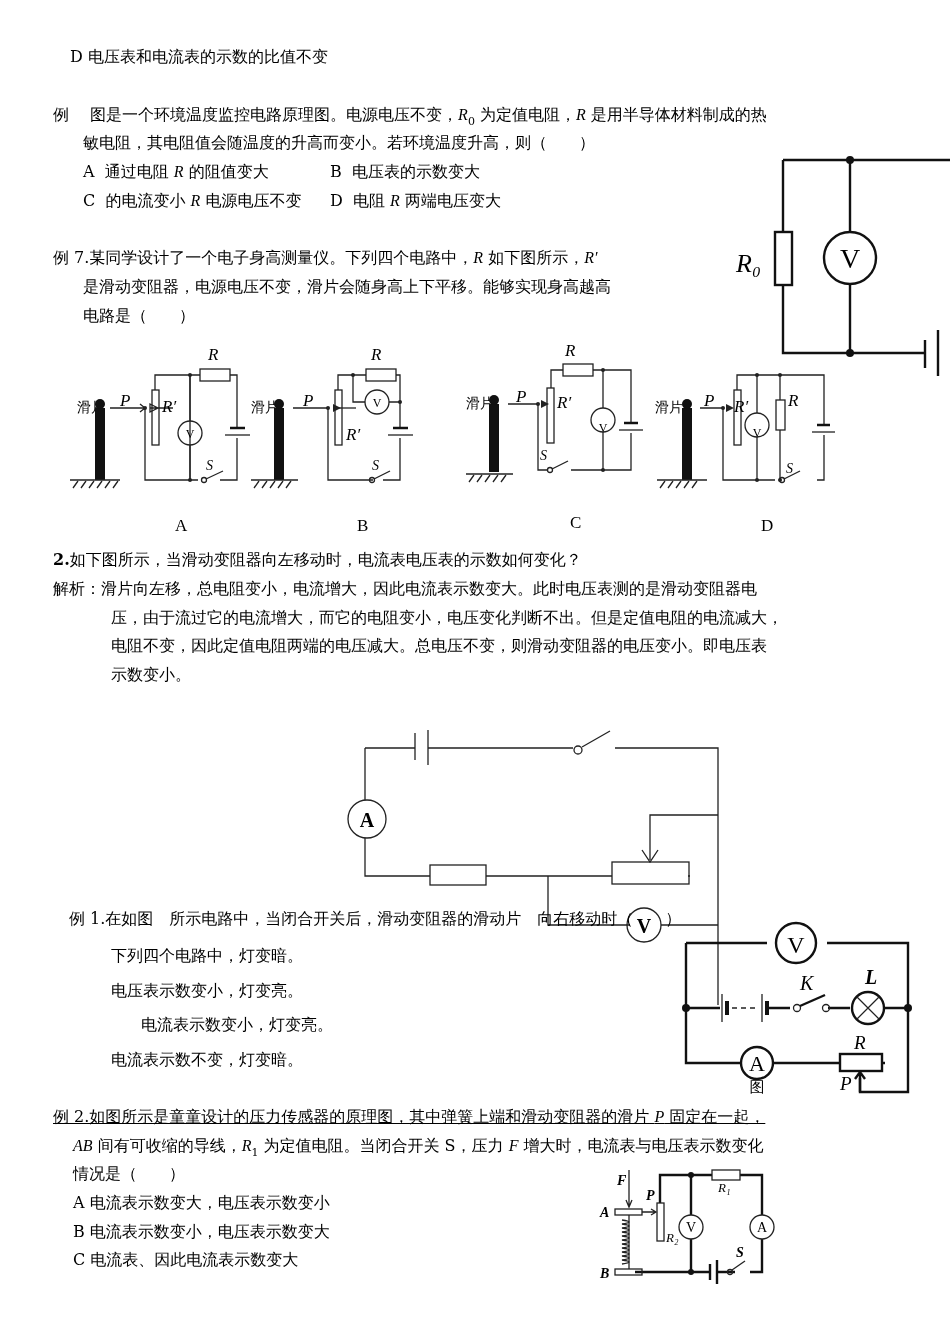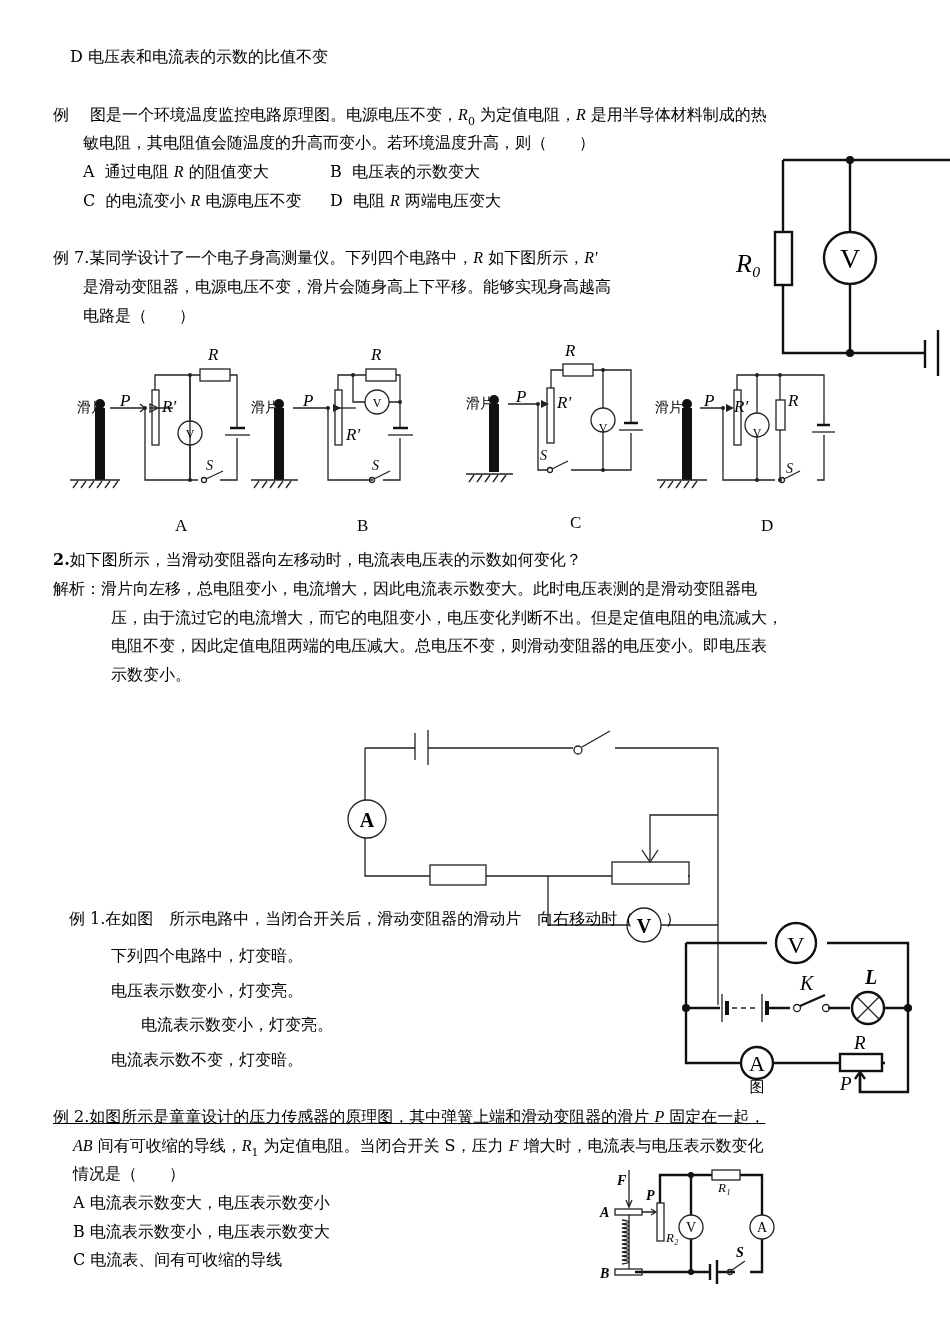--- a/index.html
+++ b/index.html
@@ -238,21 +238,21 @@
 
 <div class="line" style="left:53px;top:1106px;text-decoration:underline;">
   <span>例 2.如图所示是童童设计的压力传感器的原理图，其中弹簧上端和滑动变阻器的滑片 </span><span class="it">P</span><span> 固定在一起，</span>
 </div>
 <div class="line" style="left:73px;top:1135px;">
   <span class="it">AB</span><span> 间有可收缩的导线，</span><span class="it">R</span><span class="sub">1</span><span> 为定值电阻。当闭合开关 S，压力 </span><span class="it">F</span><span> 增大时，电流表与电压表示数变化</span>
 </div>
 <div class="line" style="left:73px;top:1163px;">情况是（　　）</div>
 <div class="line" style="left:73px;top:1192px;">A  电流表示数变大，电压表示数变小</div>
 <div class="line" style="left:73px;top:1221px;">B  电流表示数变小，电压表示数变大</div>
-<div class="line" style="left:73px;top:1249px;">C  电流表、间有可收缩的导线</div>
+<div class="line" style="left:73px;top:1249px;">C  电流表、因此电流表示数变大</div>
 
 <svg style="left:580px;top:1160px;" width="220" height="130">
   <path class="wb" d="M80 43 V15 H132 M160 15 H182 V55 M182 79 V112 H170 M80 15 H111 V55 M111 79 V112 M55 112 H130 M137 112 H142 M155 112 H140"></path>
   <path class="wb" d="M111 15 V15"></path>
   <rect class="w" x="132" y="10" width="28" height="10" fill="#fff"></rect>
   <circle cx="111" cy="15" r="3" fill="#111"></circle>
   <circle cx="111" cy="112" r="3" fill="#111"></circle>
   <circle class="w" cx="111" cy="67" r="12" fill="#fff"></circle>
   <text x="111" y="72" font-size="14" text-anchor="middle">V</text>
   <circle class="w" cx="182" cy="67" r="12" fill="#fff"></circle>

